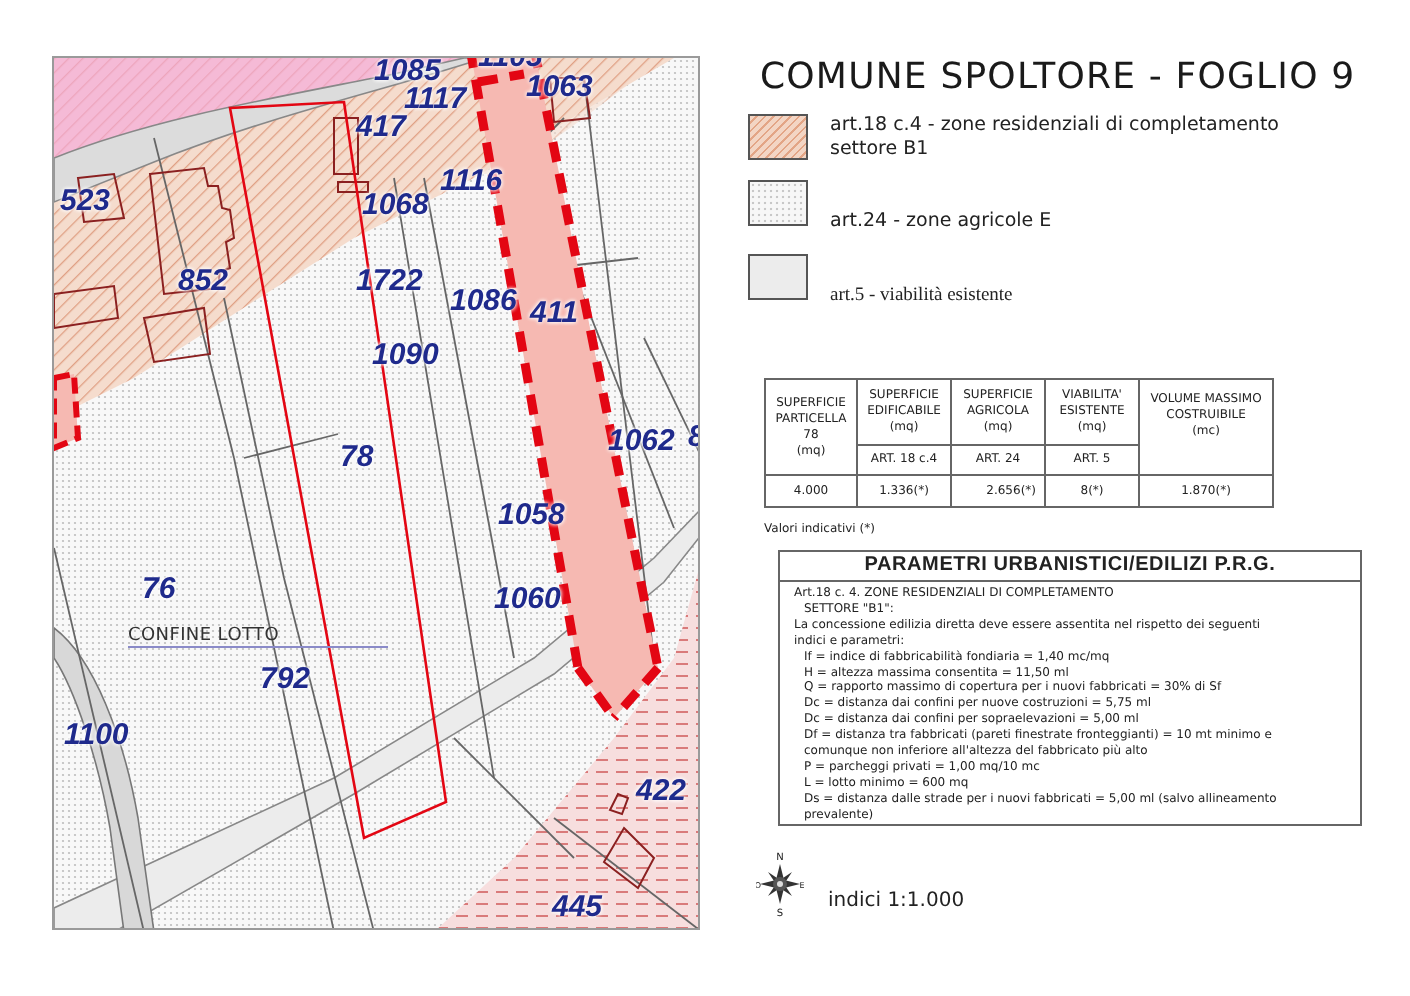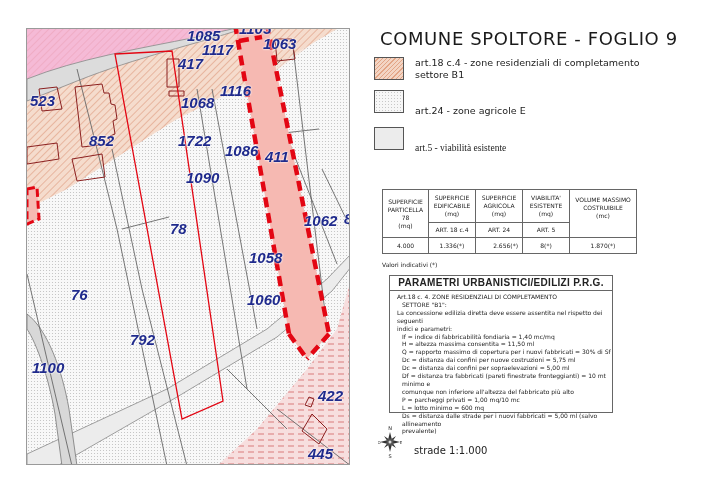--- a/index.html
+++ b/index.html
@@ -39,21 +39,21 @@
       position: absolute; left: 382px; top: 189px; border-collapse: collapse; font-size: 6px; color: #222;
       text-align: center;
     }
     #data-table td { border: 1px solid #666; padding: 0; line-height: 8px; }
     #data-table .hdr { height: 32px; vertical-align: middle; }
     #data-table .art { height: 14px; }
     #data-table .val { height: 15px; }
     #note { position: absolute; left: 382px; top: 261px; font-size: 6px; color: #222; }
 
     #params {
-      position: absolute; left: 389px; top: 275px; width: 224px; height: 138px; border: 1px solid #666;
+      position: absolute; left: 389px; top: 275px; width: 292px; height: 138px; border: 1px solid #666;
       box-sizing: border-box;
     }
     #params-title {
       height: 14px; border-bottom: 1px solid #666; text-align: center; font-family: "Liberation Sans", sans-serif;
       font-weight: bold; font-size: 10px; line-height: 14px; letter-spacing: 0.3px;
     }
     #params-body { padding: 2px 0 0 7px; font-size: 6px; line-height: 7.9px; color: #222; }
     #params-body .ind { padding-left: 5px; }
 
     #compass { position: absolute; left: 378px; top: 425px; width: 24px; height: 34px; }
@@ -154,22 +154,23 @@
   <span class="plabel" style="left:159px;top:141px;">1090</span>
   <span class="plabel" style="left:143px;top:192px;">78</span>
   <span class="plabel" style="left:259px;top:184px;margin-left:18px;">1062</span>
   <span class="plabel" style="left:317px;top:182px;">8</span>
   <span class="plabel" style="left:222px;top:221px;">1058</span>
   <span class="plabel" style="left:44px;top:258px;">76</span>
   <span class="plabel" style="left:200px;top:263px;margin-left:20px;">1060</span>
   <span class="plabel" style="left:103px;top:303px;">792</span>
   <span class="plabel" style="left:5px;top:331px;">1100</span>
   <span class="plabel" style="left:291px;top:359px;">422</span>
-  <span class="plabel" style="left:249px;top:417px;margin-left:32px;">445</span>
-
+  <span class="plabel" style="left:249px;top:417px;">445</span>
+
+  <span class="confine" style="left:37px;top:284px;width:130px;">CONFINE LOTTO</span>
 </div>
 
 <div id="title">COMUNE SPOLTORE - FOGLIO 9</div>
 
 <div>
   <div class="legend-item" style="top:57px;">
     <div class="legend-swatch sw-res"></div>
     <div class="legend-text" style="top:0px;">art.18 c.4 - zone residenziali di completamento</div>
     <div class="legend-text" style="top:12px;">settore B1</div>
   </div>
@@ -263,13 +264,13 @@
       <polygon points="10,0 2,-2 0,0 2,2"></polygon>
       <polygon points="-6,-6 0,-2 0,0 -2,0"></polygon>
       <polygon points="6,-6 2,0 0,0 0,-2"></polygon>
       <polygon points="-6,6 -2,0 0,0 0,2"></polygon>
       <polygon points="6,6 0,2 0,0 2,0"></polygon>
       <circle r="3.5" fill="#555"></circle>
       <circle r="1.5" fill="#ddd"></circle>
     </g>
   </svg>
 </div>
-<div id="scale">strade 1:1.000</div>
+<div id="scale">indici 1:1.000</div>
 
 </body></html>

